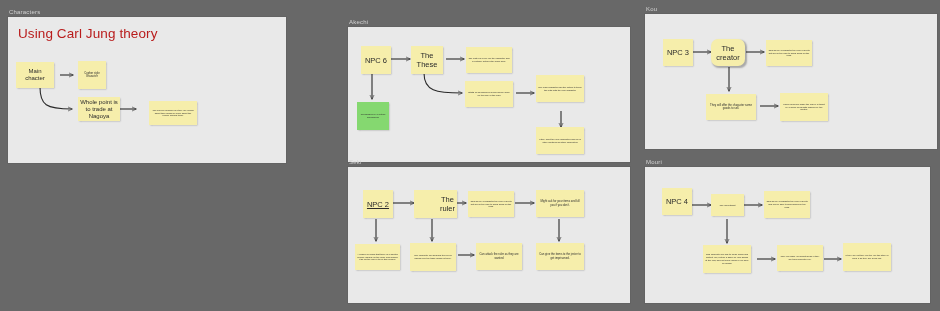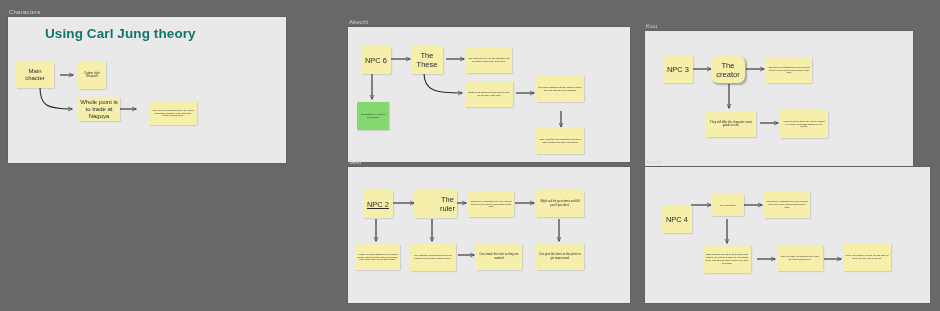--- a/index.html
+++ b/index.html
@@ -18,23 +18,22 @@
     white-space: nowrap; line-height: 8px;
   }
   .frame-body {
     position: absolute; left: 0; top: 9px; right: 0; bottom: 0;
     background: #e9e9e9;
     box-shadow: 0 0 0 1px rgba(0,0,0,0.04);
   }
 
   .board-title {
     position: absolute;
-    font-size: 13.5px; color: #0f766e; font-weight: 700;
+    font-size: 13.5px; color: #b91c1c; font-weight: 400;
     letter-spacing: .1px;
-    margin-left: 27px;
   }
 
   .note {
     position: absolute;
     background: #f6eeab;
     box-shadow: 1.2px 1.2px 1.6px rgba(0,0,0,0.28);
     display: flex; align-items: center; justify-content: center;
     text-align: center;
     color: #2b2b2b;
     box-sizing: border-box;
@@ -122,21 +121,21 @@
       </div>
       <div class="note n-xs" style="left:188px; top:48px; width:48px; height:27px;">
         <span>The main character has the option to travel the path with the new character</span>
       </div>
       <div class="note n-xs" style="left:188px; top:100px; width:48px; height:27px;">
         <span>If they don't the new character pops up in other locations as other characters</span>
       </div>
     </div>
   </div>
 
-  <div class="frame" style="left:645px; top:22px; width:268px; height:144px;">
+  <div class="frame" style="left:645px; top:5px; width:268px; height:144px;padding-left:24px;">
     <div class="frame-label">Kou</div>
     <div class="frame-body">
 
       <svg class="edges" width="285" height="135">
         <defs>
           <marker id="ah3" viewBox="0 0 10 10" refX="8" refY="5" markerWidth="5" markerHeight="5" orient="auto">
             <path d="M0,1 L9,5 L0,9 z" fill="#2a2a2a" stroke="none"></path>
           </marker>
         </defs>
         <line x1="47" y1="38" x2="66" y2="38" stroke-width="1.1" marker-end="url(#ah3)"></line>
@@ -219,21 +218,21 @@
             <path d="M0,1 L9,5 L0,9 z" fill="#2a2a2a" stroke="none"></path>
           </marker>
         </defs>
         <line x1="46" y1="38" x2="66" y2="38" stroke-width="1.1" marker-end="url(#ah5)"></line>
         <line x1="99" y1="38" x2="117" y2="38" stroke-width="1.1" marker-end="url(#ah5)"></line>
         <line x1="82" y1="52" x2="82" y2="76" stroke-width="1.1" marker-end="url(#ah5)"></line>
         <line x1="112" y1="92" x2="130" y2="92" stroke-width="1.1" marker-end="url(#ah5)"></line>
         <line x1="179" y1="92" x2="196" y2="92" stroke-width="1.1" marker-end="url(#ah5)"></line>
       </svg>
 
-      <div class="note n-big" style="left:17px; top:39px; width:30px; height:27px;">
+      <div class="note n-big" style="left:17px; top:21px; width:30px; height:27px;">
         <span>NPC 4</span>
       </div>
       <div class="note n-xs" style="left:66px; top:27px; width:33px; height:22px;">
         <span>The adventurist</span>
       </div>
       <div class="note n-xs" style="left:119px; top:24px; width:46px; height:27px;">
         <span>This will be a character the player meets and will be able to bring along on the road.</span>
       </div>
       <div class="note n-xs" style="left:58px; top:78px; width:48px; height:28px;">
         <span>This character will ask to come along and protect you, but for a share of your goods at the end, half not come along if you have no goods.</span>

